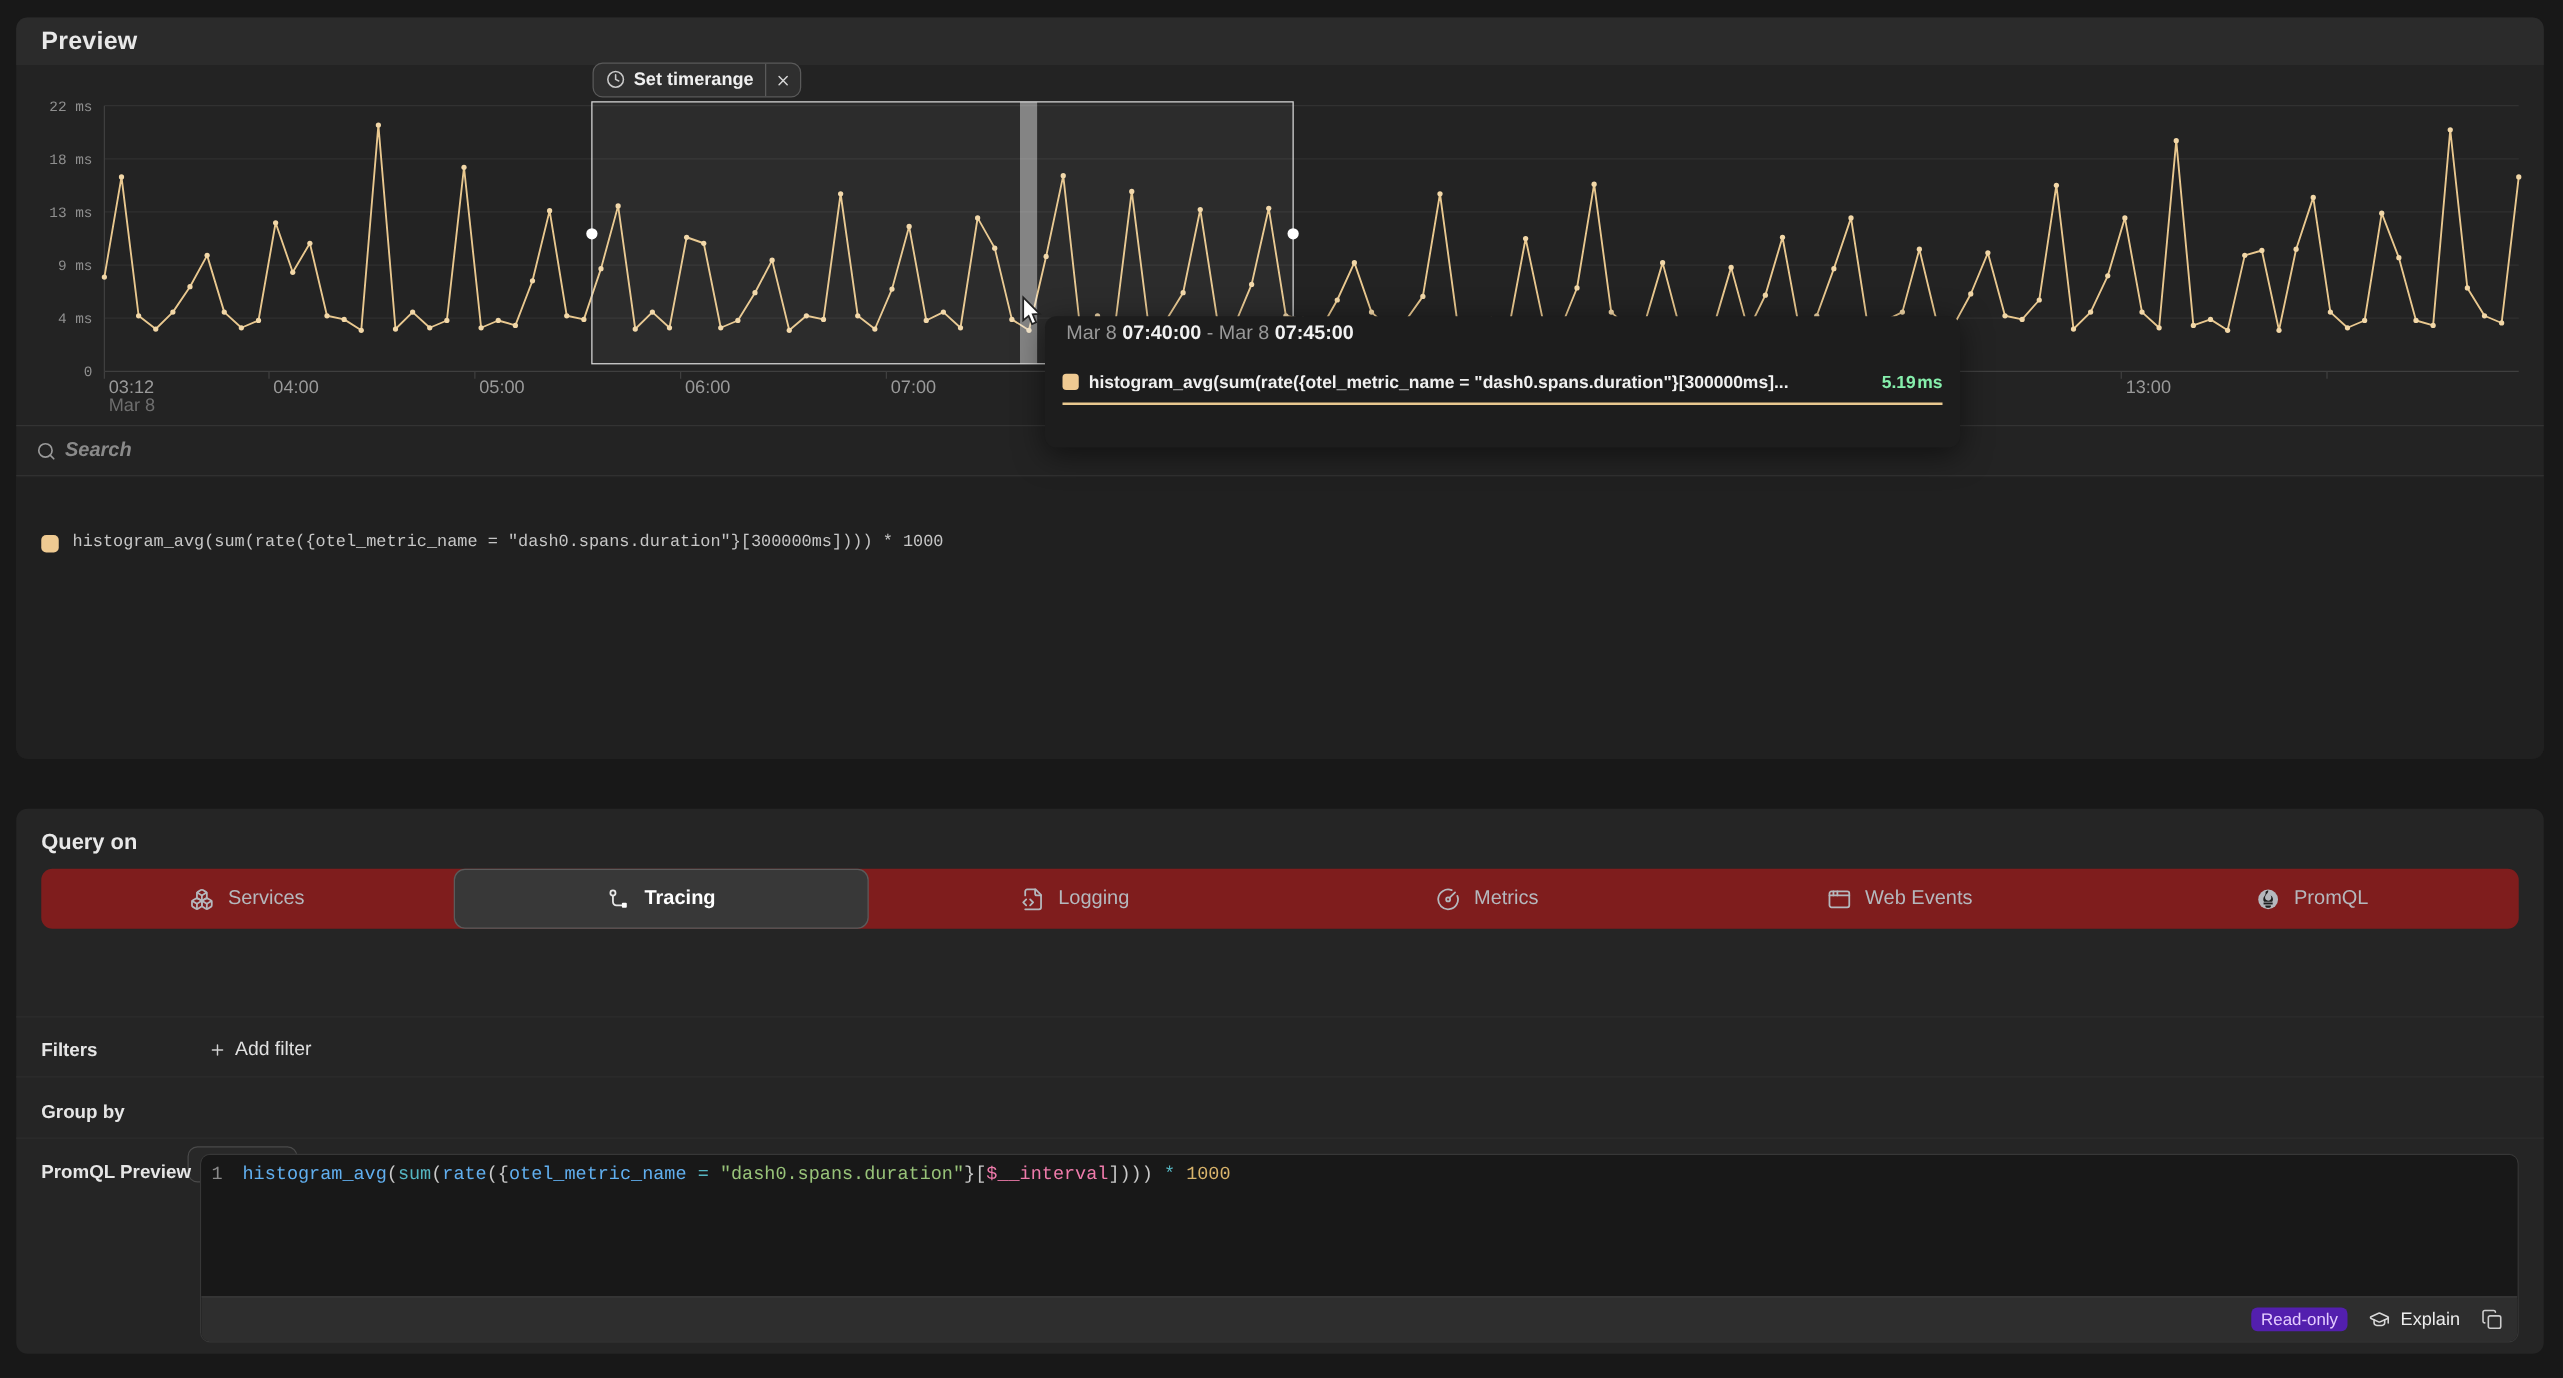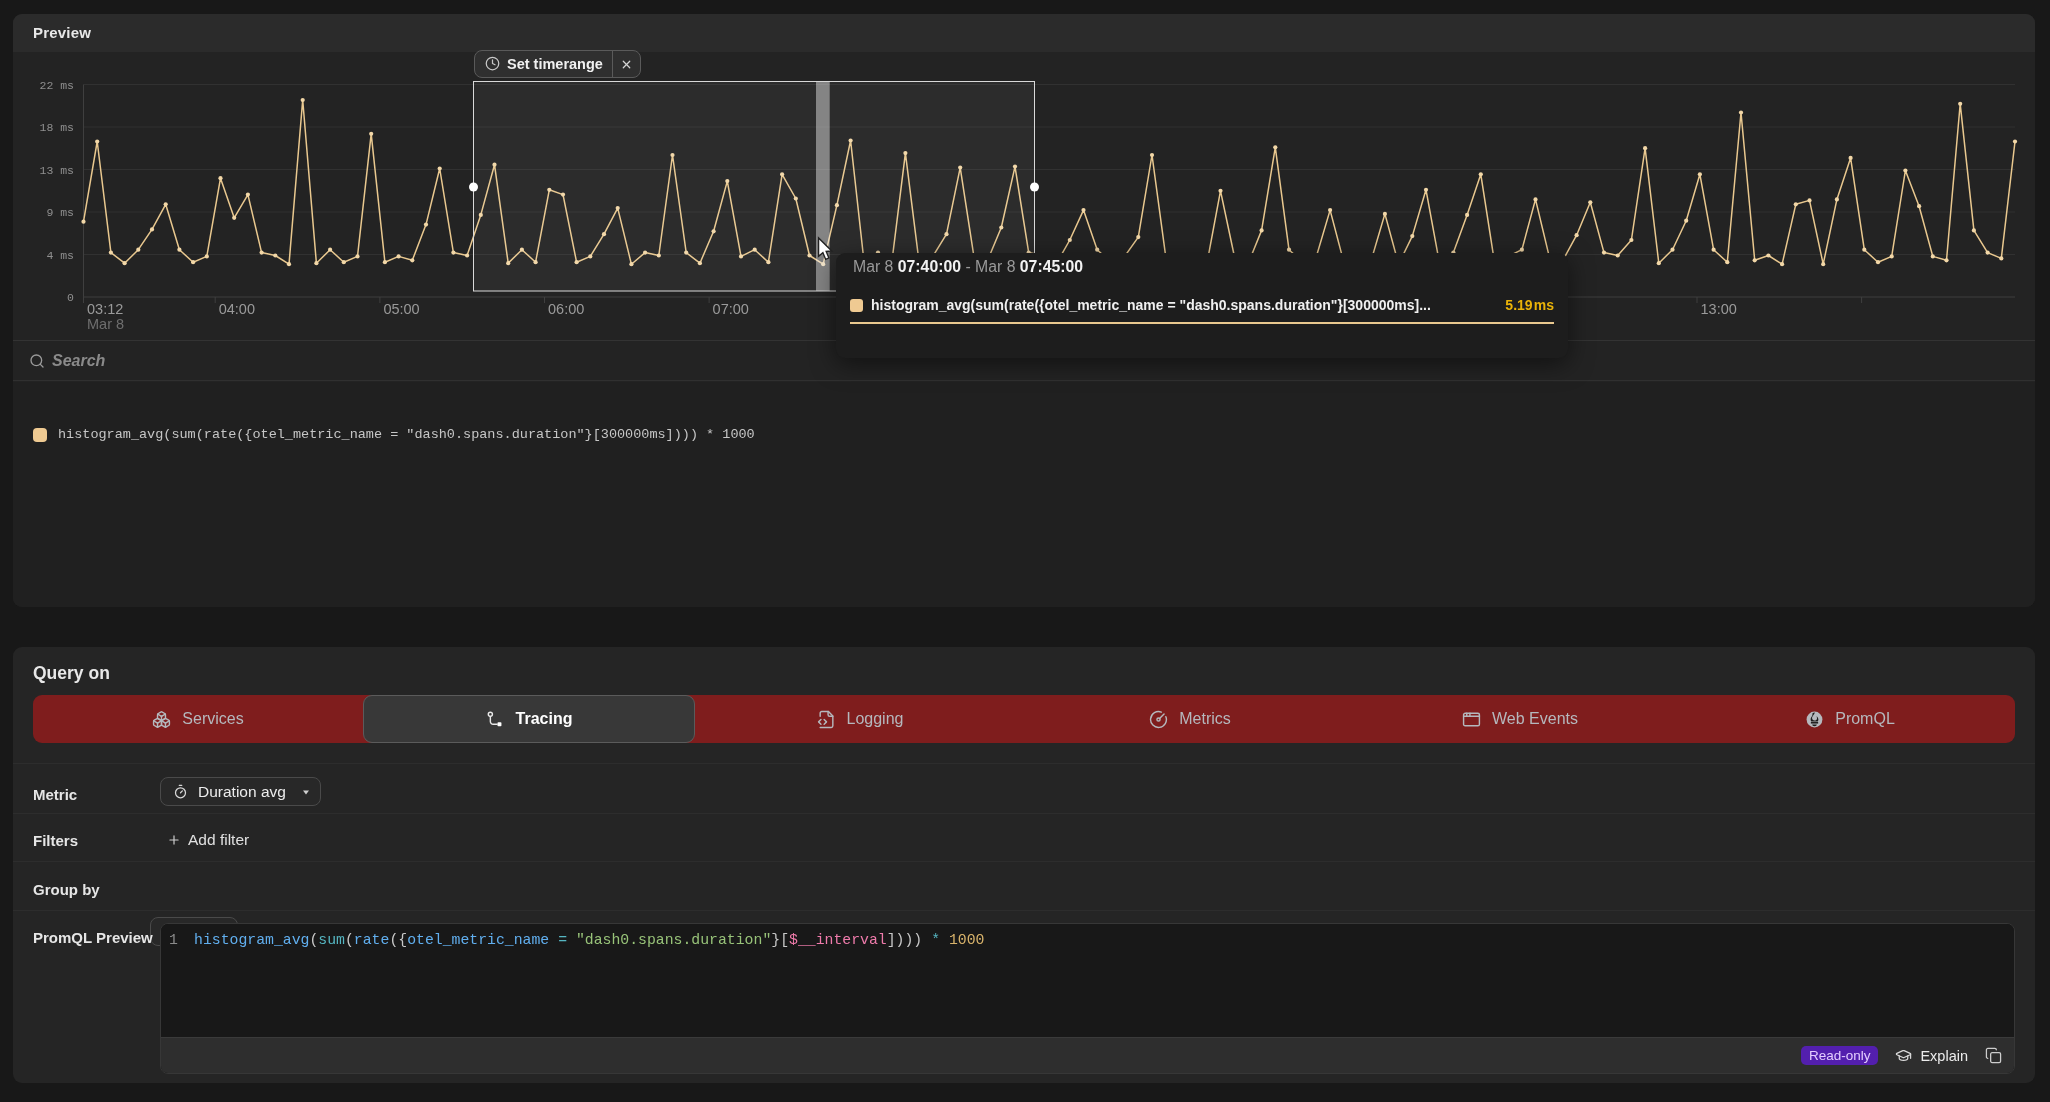--- a/index.html
+++ b/index.html
@@ -1,40 +1,40 @@
 <!DOCTYPE html>
 <html><head><meta charset="utf-8">
 <style>
 * { margin:0; padding:0; box-sizing:border-box; }
 html,body { width:2050px; height:1102px; background:#181818; font-family:"Liberation Sans", sans-serif; overflow:hidden; }
 .panel { position:absolute; left:13px; width:2022px; background:#232323; border-radius:9px; }
 #p1 { top:14px; height:593px; }
 #p1 .hdr { height:38px; background:#2b2b2b; border-radius:9px 9px 0 0; line-height:38px; padding-left:20px;
-  font-size:15px; font-weight:700; color:#e8e8e8; letter-spacing:.2px; }
+  font-size:20px; font-weight:700; color:#e8e8e8; letter-spacing:.2px; }
 .searchrow { position:absolute; left:0; top:326px; width:2022px; height:41px; border-top:1px solid #333;
   border-bottom:1px solid #303030; display:flex; align-items:center; padding-left:16px; }
 .searchrow span { font-style:italic; color:#8a8a8a; font-size:16px; margin-left:7px;font-weight:bold; }
 .results { position:absolute; left:0; top:368px; width:2022px; height:225px; background:#202020; border-radius:0 0 9px 9px; }
 .legend { position:absolute; left:20px; top:45px; display:flex; align-items:center; }
 .legend .sw { width:14px; height:14px; border-radius:4px; background:#efca92; }
 .legend span { font-family:"Liberation Mono", monospace; font-size:13.5px; color:#c6c6c6; margin-left:11px; }
 .pill { position:absolute; left:461px; top:36px; height:28px; display:flex; align-items:center; background:#2f2f2f;
   border:1px solid #5a5a5a; border-radius:8px; z-index:30; }
 .pill .lbl { display:flex; gap:7px; padding:0 9px 0 10px; font-size:14.5px; font-weight:700; color:#f0f0f0; }
 .pill .xd { width:1px; align-self:stretch; background:#5a5a5a; }
 .pill .xb { padding:0 7px; display:flex; align-items:center; }
 .tooltip { position:absolute; left:823px; top:239px; width:732px; height:105px; background:#1d1d1d; border-radius:9px;
   z-index:35; box-shadow:0 6px 24px rgba(0,0,0,.5); }
 .tooltip .title { position:absolute; left:1px; top:5px; font-size:15.8px; color:#999;margin-left:16px; }
 .tooltip .title b { color:#f2f2f2; font-weight:700; }
 .tooltip .row { position:absolute; left:14px; top:44px; width:704px; display:flex; align-items:center;
   border-bottom:2.5px solid #e9c88f; padding-bottom:9px; }
 .tooltip .sw { width:13px; height:13px; border-radius:3px; background:#efca92; flex:none; }
 .tooltip .lab { font-size:14px; font-weight:700; color:#f0f0f0; margin-left:8px; flex:1; white-space:nowrap; overflow:hidden; }
-.tooltip .val { font-size:14px; font-weight:700; color:#eab308; margin-left:20px; }
+.tooltip .val { font-size:14px; font-weight:700; color:#86efac; margin-left:20px; }
 #p2 { top:647px; height:436px; background:#252525; }
 #p2 .hdr2 { padding:16px 0 0 20px; font-size:17.5px; font-weight:700; color:#e8e8e8; }
 .tabbar { position:absolute; left:20px; top:48px; width:1982px; height:48px; background:#7f1d1d; border-radius:9px; display:flex; }
 .tab { flex:1; display:flex; align-items:center; justify-content:center; gap:11px; font-size:16px; color:#b5b8bd; }
 .tab.active { background:#383838; border:1px solid #5b5b5b; border-radius:9px; color:#fff; font-weight:700; }
 .frow { position:absolute; left:0; width:2022px; border-top:1px solid #2d2d2d; }
 .flabel { position:absolute; left:20px; font-size:15px; font-weight:700; color:#e6e6e6; }
 .btn { position:absolute; display:flex; align-items:center; background:#282828; border:1px solid #4a4a4a; border-radius:8px; height:29px; }
 .editor { position:absolute; left:147px; top:12px; width:1855px; height:151px; background:#181818; border:1px solid #373737; border-radius:8px; overflow:hidden; }
 .code { position:absolute; left:0; top:0; width:100%; height:115px; background:#181818; font-family:"Liberation Mono", monospace; font-size:14.8px; }
@@ -336,34 +336,20 @@
       <div class="tab">
         <svg width="19" height="19" viewBox="0 0 24 24" fill="none" stroke="#b5b8bd" stroke-width="1.8" stroke-linecap="round" stroke-linejoin="round" style="">
           <circle cx="12" cy="12" r="10" fill="currentColor" stroke="none"></circle>
           <path d="M12 2.9c.9 2.6-3.1 4.3-3.1 7.3 0 1.9 1.3 3.1 3.1 3.1 1.9 0 3.2-1.3 3.2-3 0-1-.5-1.9-.8-2.4 1.3.7 2.5 2.2 2.5 4 0 .9-.3 1.8-.8 2.6H7.9c-.5-.8-.8-1.7-.8-2.7 0-2.2 1.4-3.3 2-4.6.5-1 .4-2 .2-2.7.9-.7 2.1-1.1 2.7-1.6Z" fill="#1d1d1d" stroke="none"></path>
           <rect x="7.4" y="15.2" width="9.2" height="1.9" fill="#1d1d1d" stroke="none"></rect>
           <path d="M9.2 18.3h5.6v.8c0 .6-1.1 1.4-2.8 1.4s-2.8-.8-2.8-1.4Z" fill="#1d1d1d" stroke="none"></path>
         </svg>
         <span>PromQL</span>
       </div>
     </div>
-  <div class="frow" style="top:116px; height:50px;">
-    <div class="flabel" style="top:22px;">Metric</div>
-    <div class="btn" style="left:147px; top:13px; padding:0 9px 0 12px;">
-        <svg width="15" height="15" viewBox="0 0 24 24" fill="none" stroke="#d8d8d8" stroke-width="2" stroke-linecap="round" stroke-linejoin="round" style="">
-          <line x1="10" x2="14" y1="2" y2="2"></line>
-          <line x1="12" x2="15" y1="14" y2="11"></line>
-          <circle cx="12" cy="14" r="8"></circle>
-        </svg>
-        <span style="color:#ececec;font-size:15.5px;margin:0 15px 0 10px;">Duration avg</span>
-        <svg width="10" height="10" viewBox="0 0 10 10">
-          <path d="M2 3.5h6L5 7.5Z" fill="#cfcfcf"></path>
-        </svg>
-      </div>
-  </div>
   <div class="frow" style="top:166px; height:48px;">
     <div class="flabel" style="top:18px;">Filters</div>
     <div style="position:absolute; left:154px; top:17px; display:flex; align-items:center; gap:7px; color:#e0e0e0; font-size:15.5px;">
         <svg width="14" height="14" viewBox="0 0 24 24" fill="none" stroke="#d0d0d0" stroke-width="2" stroke-linecap="round" stroke-linejoin="round" style="">
           <path d="M5 12h14"></path>
           <path d="M12 5v14"></path>
         </svg>
         <span>Add filter</span>
       </div>
   </div>

